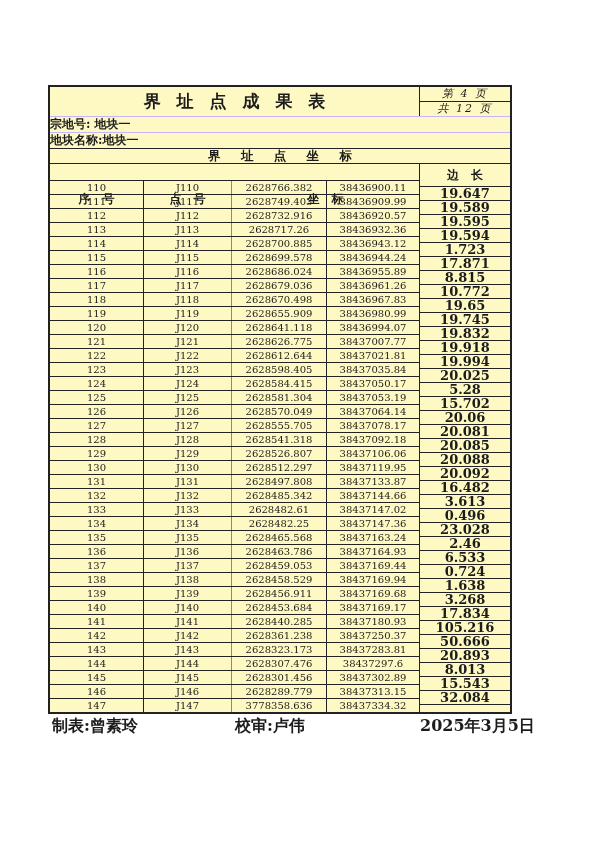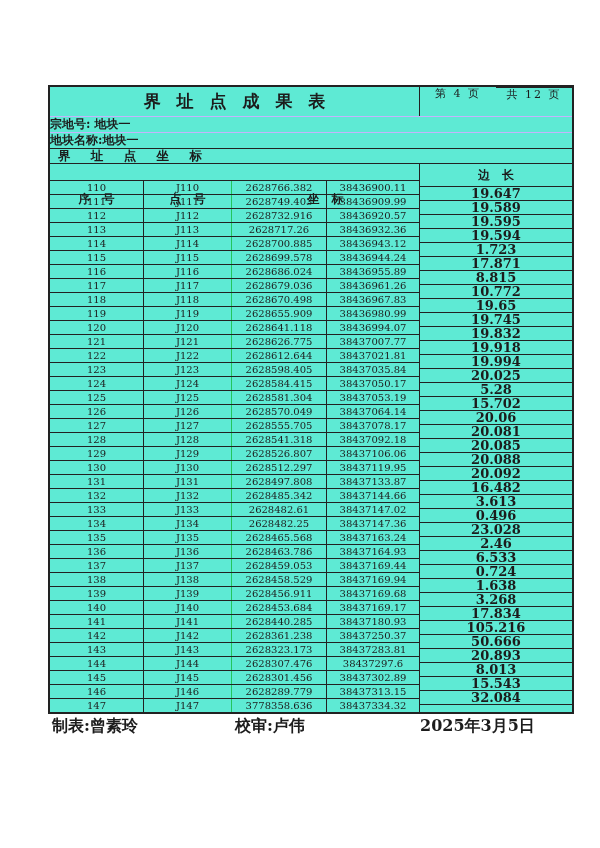--- a/index.html
+++ b/index.html
@@ -5,43 +5,43 @@
   html,body { margin:0; padding:0; background:#ffffff; }
   body {
     width:600px; height:848px;
     font-family:"DejaVu Serif","Liberation Serif",serif;
     color:#1c1c1c;
     position:relative;
   }
   .page { position:absolute; inset:0; background:#fff; }
 
   .tbl {
-    position:absolute; left:48px; top:85px; width:526px;
-    border:2px solid #222; box-sizing:border-box; background:#5eead4;
+    position:absolute; left:48px; top:85px; width:464px;
+    border:2px solid #222; box-sizing:border-box; background:#fef9c3;
   }
 
   
   .title-row { display:flex; height:29px; }
   .title {
     width:369px; text-align:center; font-weight:bold;
     font-size:17px; line-height:29px; letter-spacing:5px; text-indent:5px;
     white-space:nowrap;
   }
-  .page-box { flex:1; border-left:1px solid #222; display:flex; flex-direction:row; }
+  .page-box { flex:1; border-left:1px solid #222; display:flex; flex-direction:column;font-style:italic; }
   .page-cell { flex:1; text-align:center; font-size:11px; line-height:13.5px; letter-spacing:2px; }
   .page-cell + .page-cell { border-top:1px solid #222; }
 
   
   .info-row {
     border-top:1px solid #c4b5fd; height:15px; line-height:15px;
     font-weight:bold; font-size:12px; white-space:nowrap;
   }
   .section-row {
     border-top:1px solid #222; height:14px; line-height:14px;
-    font-weight:bold; font-size:12.5px; 
+    font-weight:bold; font-size:12.5px; text-align:center;
     letter-spacing:8px; text-indent:8px; white-space:nowrap;
   }
 
   
   .grid { border-top:1px solid #222; display:flex; }
   .main { width:369px; }
   .head-row { display:flex; height:16px; }
   .head-row > div {
     line-height:16px; font-weight:bold; font-size:12px; text-align:center;
     letter-spacing:4px; text-indent:4px; white-space:nowrap;margin-top:27px;

